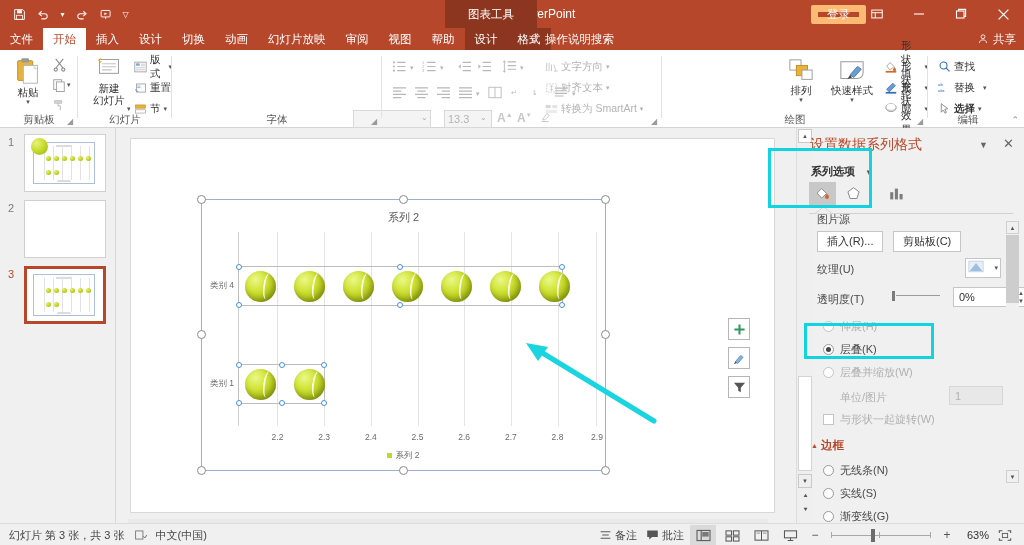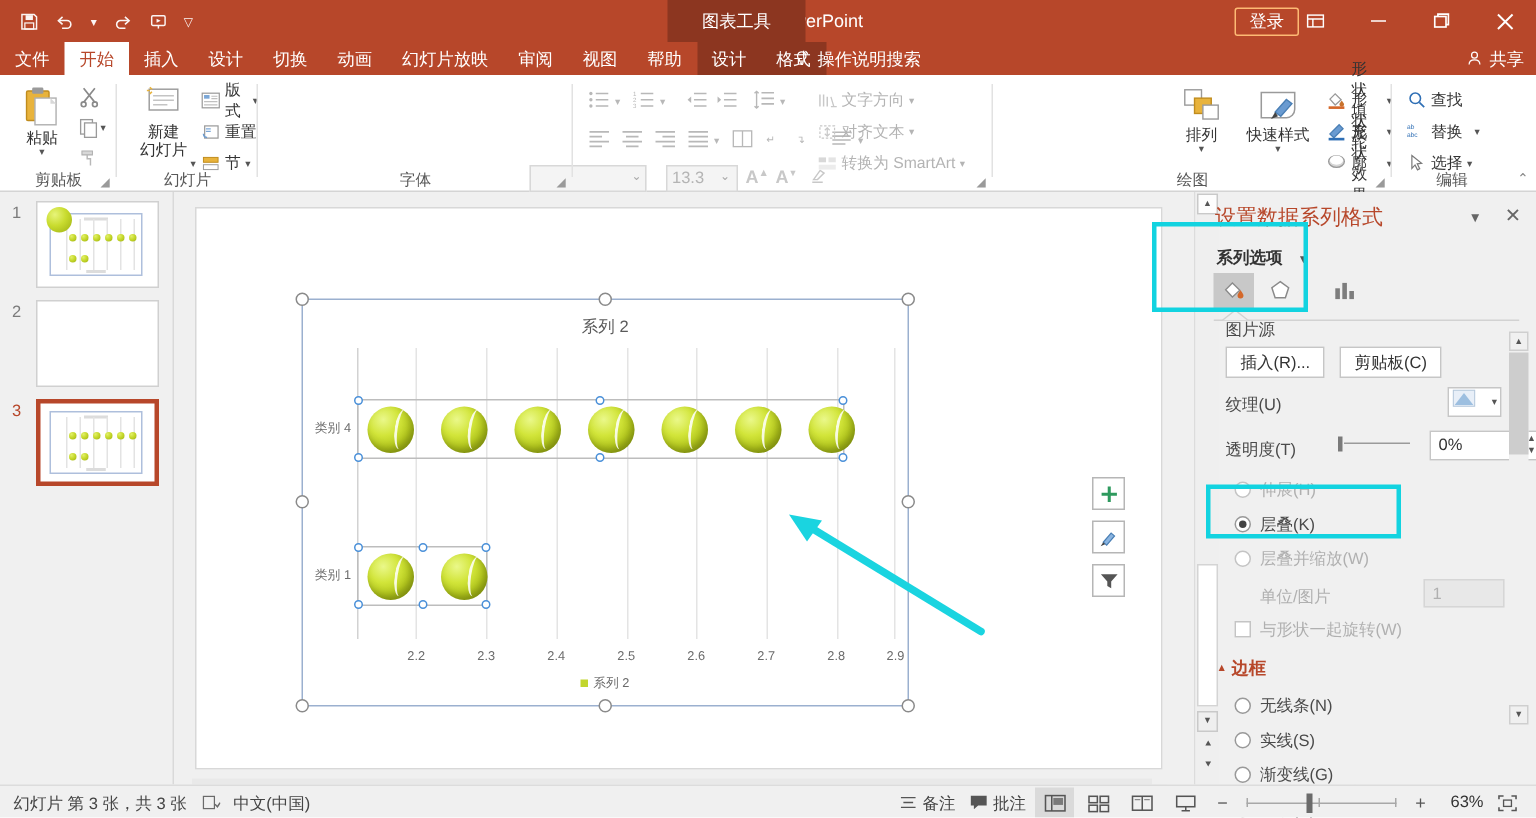--- a/index.html
+++ b/index.html
@@ -27,21 +27,21 @@
     position: absolute; left: 0; top: 0; width: 1024px; height: 28px;
     line-height: 28px; text-align: center; font-size: 12px; color: #fff;
   }
   .charttools {
     position: absolute; left: 445px; top: 0; width: 92px; height: 28px;
     background: #8c3620; color: #fff; font-size: 11.5px;
     display: flex; align-items: center; justify-content: center;
   }
   .signin {
     position: absolute; right: 158px; top: 5px; height: 19px; padding: 0 9px;
-    border: 1px solid #fdba74; border-radius: 2px; font-size: 11.5px;
+    border: 7px solid #fdba74; border-radius: 2px; font-size: 11.5px;
     display: flex; align-items: center; color: #fff;
   }
   .winbtns { position: absolute; right: 0; top: 0; height: 28px; display: flex; }
   .winbtn { width: 42px; height: 28px; display: flex; align-items: center; justify-content: center; color: #fff; }
 
   
   .tabstrip {
     position: absolute; left: 0; top: 28px; width: 1024px; height: 22px;
     background: #b7472a;
   }
@@ -696,21 +696,21 @@
       <div class="smbtn" style="left:10px;top:29px;">
         <span class="ico">
             <svg width="13" height="13" viewBox="0 0 16 16">
               <text x="0" y="6" font-size="5.4" fill="#2f6fb5">ab</text>
               <text x="0" y="13" font-size="5.4" fill="#2f6fb5">abc</text>
             </svg>
           </span>
         <span>替换</span>
         <span style="font-size:7px;color:#555;margin-left:5px;">▾</span>
       </div>
-      <div class="smbtn" style="left:10px;top:50px;">
+      <div class="smbtn" style="left:10px;top:50px;font-weight:bold;">
         <span class="ico">
             <svg width="13" height="13" viewBox="0 0 16 16">
               <path d="M4 2l8 6.4-3.6.5 2 4-1.8.9-2-4L4 12.6z" fill="none" stroke="#7a7a7a" stroke-width="1"></path>
             </svg>
           </span>
         <span>选择</span>
         <span style="font-size:7px;color:#555;">▾</span>
       </div>
       <div class="glabel">编辑</div>
     </div>

